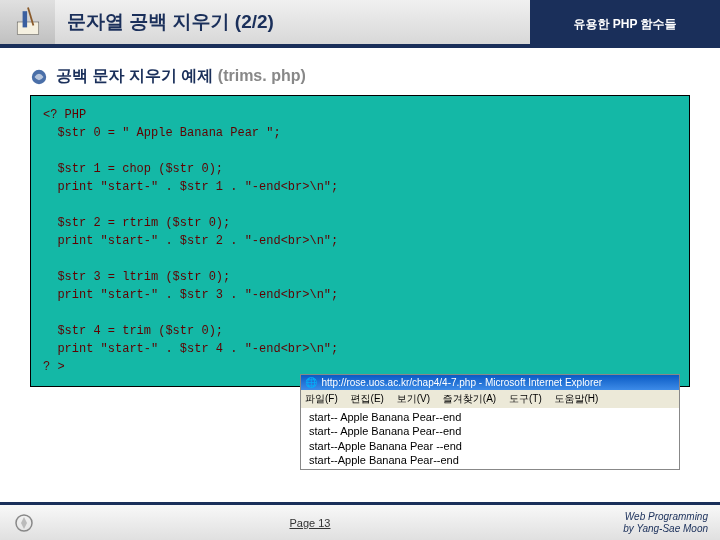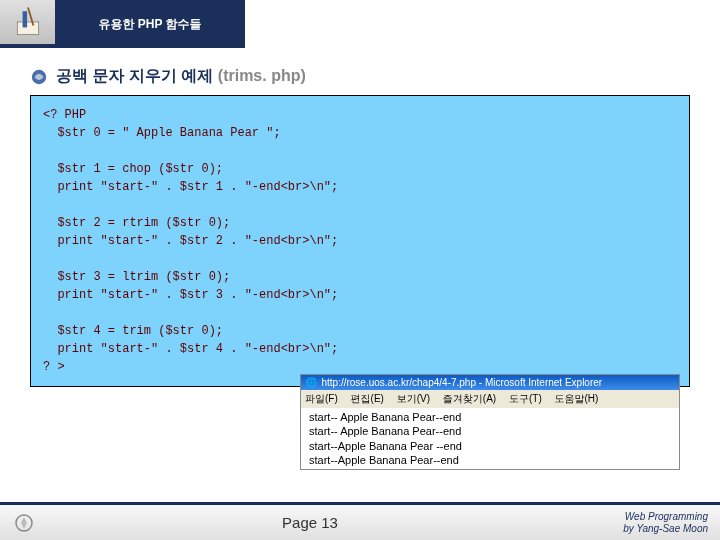--- a/index.html
+++ b/index.html
@@ -59,21 +59,21 @@
   }
   .subheader .subtitle {
     font-size: 16px;
     color: #1a2f5a;
     font-weight: bold;
   }
   .subheader .subtitle .gray { color: #888; font-weight: bold; }
   .codebox {
     margin: 0 30px 0 30px;
     border: 1px solid #000;
-    background: #7dd3fc;
+    background: #14b8a6;
     padding: 10px 12px;
     font-family: "Courier New", monospace;
     font-size: 12px;
     line-height: 1.5;
     white-space: pre;
     color: #600000;
   }
   .browserbox {
     position: absolute;
     left: 300px;
@@ -121,22 +121,23 @@
   }
   .footer .logo {
     width: 60px;
     display: flex;
     align-items: center;
     justify-content: center;
   }
   .footer .pagenum {
     flex: 1;
     text-align: center;
-    font-size: 15px;
+    font-size: 11px;
     color: #333;
+    text-decoration: underline;
   }
   .footer .credits {
     width: 160px;
     text-align: right;
     padding-right: 12px;
     font-size: 10px;
     font-style: italic;
     color: #1a2f5a;
     line-height: 1.2;
   }
@@ -144,20 +145,23 @@
 </head>
 <body>
 
 <div class="header">
   <div class="header-left">
     <svg viewBox="0 0 40 40">
       <rect x="8" y="20" width="24" height="14" fill="#f5f0e0" stroke="#333" stroke-width="0.5"></rect>
       <rect x="14" y="8" width="5" height="18" fill="#3a5fa0"></rect>
       <line x1="20" y1="4" x2="26" y2="24" stroke="#8a5a2a" stroke-width="2"></line>
     </svg>
+  </div>
+  <div class="header-mid">
+    <span class="title">문자열 공백 지우기 (2/2)</span>
   </div>
   <div class="header-right">유용한 PHP 함수들</div>
 </div>
 
 <div class="subheader">
   <svg class="bullet" viewBox="0 0 20 20">
     <circle cx="10" cy="10" r="8" fill="#4a6fa8"></circle>
     <path d="M5 10 Q10 3 15 10 Q10 17 5 10" fill="#fff" opacity="0.6"></path>
   </svg>
   <span class="subtitle">

